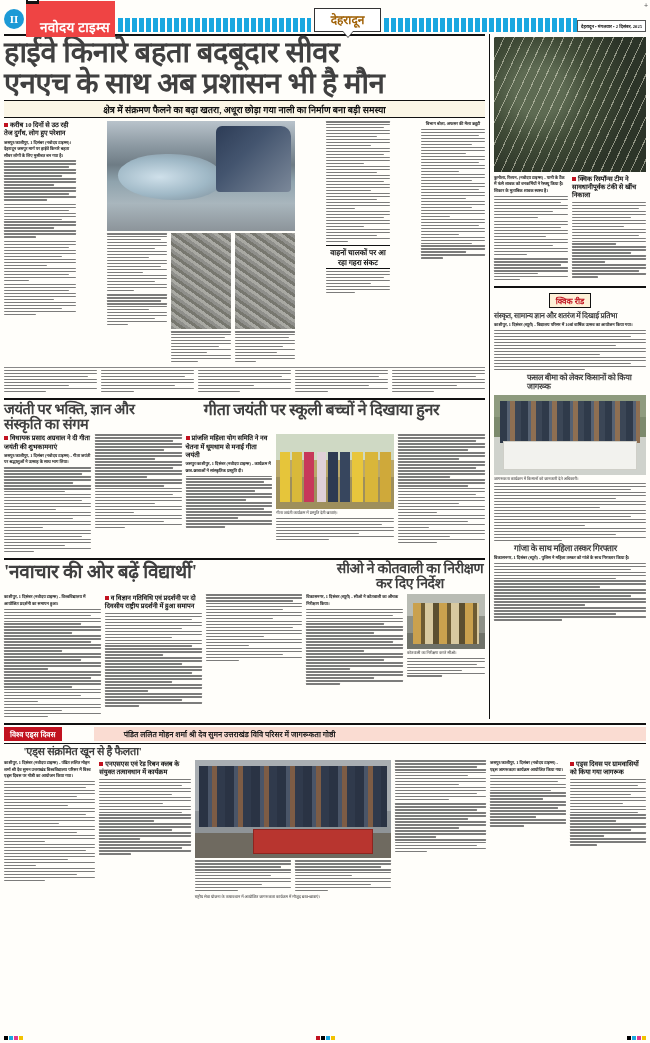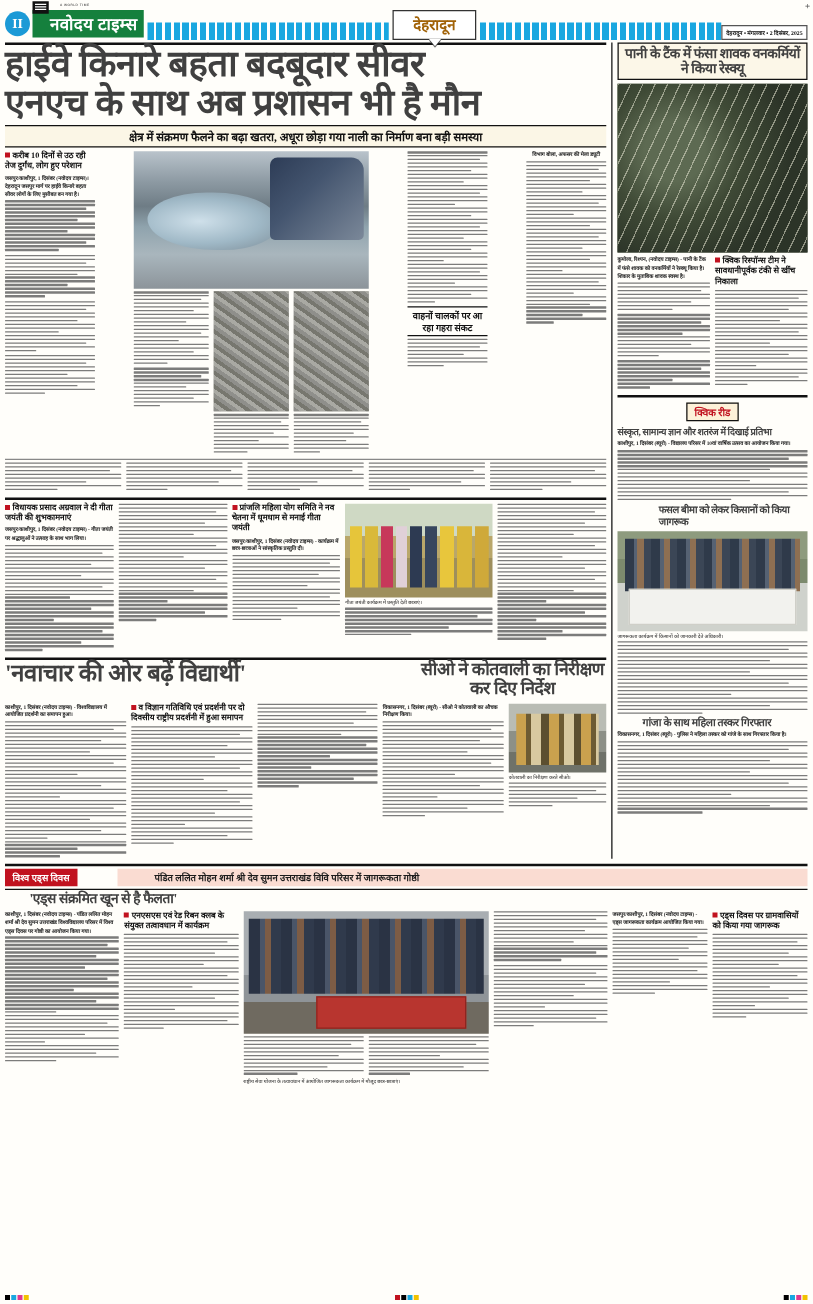--- a/index.html
+++ b/index.html
@@ -20,22 +20,22 @@
     margin-right: 2px; flex: 0 0 auto;
     font-family: "Liberation Serif", serif;
   }
   .logo-block { position: relative; flex: 0 0 auto; margin-right: 3px; }
   .logo-tiny { font-size: 2.6px; letter-spacing: .4px; color: #222; text-align: center;
                position: absolute; top: -5px; left: 22px; white-space: nowrap; }
   .logo-flag { position: absolute; left: 0; top: -7px; width: 13px; height: 10px; background: #111; }
   .logo-flag::after { content:""; position:absolute; left:2px; top:2px; width:9px; height:1px; background:#fff;
                       box-shadow: 0 2px 0 #fff, 0 4px 0 #fff; }
   .logo-name {
-    background: #15803d; color: #fff; font-weight: 900; font-size: 13.5px;
-    padding: 4px 5px 1px 14px; letter-spacing: .3px; line-height: 1.25;
+    background: #ef4444; color: #fff; font-weight: 900; font-size: 13.5px;
+    padding: 19px 5px 1px 14px; letter-spacing: .3px; line-height: 1.25;
     font-family: "Liberation Serif", serif;
   }
   .stripes { flex: 1 1 auto; height: 14px; align-self: flex-end; margin-bottom: 2px;
              background: repeating-linear-gradient(to right, #19a7e0 0 5px, #ffffff 5px 7px); }
   .city-tab {
     position: relative; flex: 0 0 auto; margin: 0 3px; align-self: flex-end;
     border: 1px solid #333; background: #fff; padding: 2px 16px 3px 16px;
     font-family: "Liberation Serif", serif; font-weight: 900; font-size: 12px; color: #a16207;
     margin-bottom: 2px;
   }
@@ -485,20 +485,28 @@
               <div class="ln"></div>
               <div class="ln s70"></div>
               <div class="ln"></div>
             <div class="ln s45"></div>
             </div>
         </div>
       </div>
 
       <div class="rule" style="border-top-width:2px;margin-top:4px;"></div>
 
+      <div style="display:flex;gap:4px;margin-top:2px;">
+        <div style="flex:0 0 150px;">
+          <div class="hl" style="font-size:14.5px;">जयंती पर भक्ति, ज्ञान और संस्कृति का संगम</div>
+        </div>
+        <div style="flex:1 1 auto;">
+          <div class="hl" style="font-size:16px;text-align:center;">गीता जयंती पर स्कूली बच्चों ने दिखाया हुनर</div>
+        </div>
+      </div>
 
       <div class="cols" style="margin-top:3px;">
         <div class="col">
           <div class="mini-head">
             <span class="bullet"></span><span>विधायक प्रसाद अग्रवाल ने दी गीता जयंती की शुभकामनाएं</span>
           </div>
           <div class="byline">जसपुर/काशीपुर, 1 दिसंबर (नवोदय टाइम्स) - गीता जयंती पर श्रद्धालुओं ने उत्साह के साथ भाग लिया।</div>
           <div class="body-txt">
             <div class="ln"></div>
               <div class="ln"></div>
@@ -812,23 +820,20 @@
             <div class="ln s70"></div>
               <div class="ln"></div>
               <div class="ln s45"></div>
           </div>
         </div>
       </div>
     </div>
 
     <div class="right-pane">
 
-      <div class="box-yellow" style="border:1px solid #111;padding:2px;">
-        <div class="hl" style="font-size:11px;text-align:center;line-height:1.1;">पानी के टैंक में फंसा शावक वनकर्मियों ने किया रेस्क्यू</div>
-      </div>
 
       <div class="photo ph-water" style="height:135px;margin-top:3px;"></div>
 
       <div style="display:flex;gap:4px;margin-top:3px;">
         <div style="flex:1 1 0;">
           <div class="byline">कुमोला, रिश्पन, (नवोदय टाइम्स) - पानी के टैंक में फंसे शावक को वनकर्मियों ने रेस्क्यू किया है। शिकार के मुताबिक शावक स्वस्थ है।</div>
           <div class="body-txt">
             <div class="ln"></div>
               <div class="ln"></div>
               <div class="ln s90"></div>

